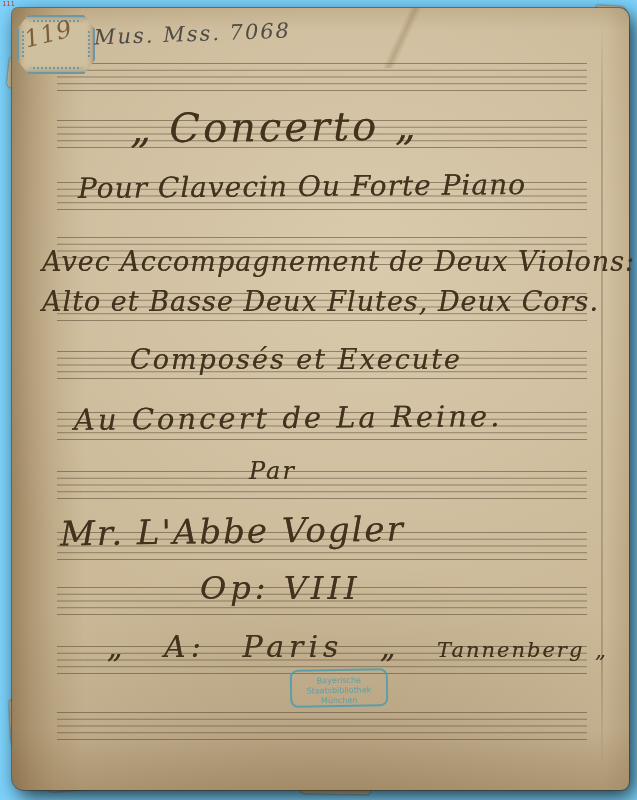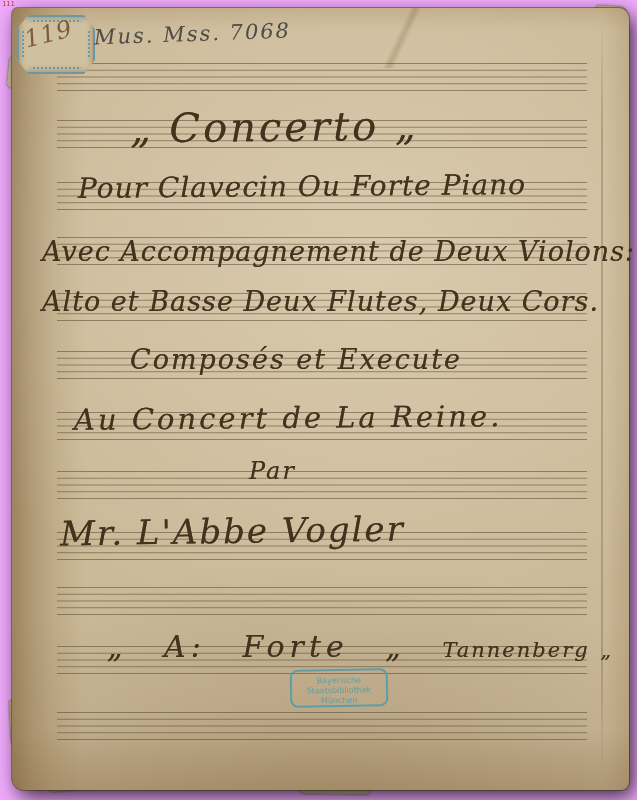--- a/index.html
+++ b/index.html
@@ -1,16 +1,16 @@
 <!DOCTYPE html>
 <html><head>
 <meta charset="utf-8">
 <style>
   html,body{margin:0;padding:0;background:#080604;}
-  .scene{position:relative;width:637px;height:800px;background:#f0abfc;overflow:hidden;
+  .scene{position:relative;width:637px;height:800px;background:#7dd3fc;overflow:hidden;
          font-family:"DejaVu Serif","Liberation Serif",serif;}
   
   .chip{position:absolute;background:#d9cbaa;border-radius:2px 6px 3px 5px;box-shadow:0 0 2px rgba(0,0,0,.6);}
   .chip.c1{left:22px;top:764px;width:34px;height:22px;transform:rotate(9deg);background:#dccfae;}
   .chip.c2{left:48px;top:776px;width:60px;height:14px;transform:rotate(-4deg);}
   .chip.c3{left:8px;top:58px;width:12px;height:30px;transform:rotate(6deg);background:#cfc09e;}
   .chip.c4{left:10px;top:700px;width:14px;height:46px;transform:rotate(-3deg);background:#c4b28d;}
   .chip.c5{left:596px;top:6px;width:30px;height:12px;transform:rotate(3deg);background:#c9b791;}
   .chip.c6{left:300px;top:782px;width:70px;height:12px;transform:rotate(1deg);background:#d2c3a0;}
 
@@ -47,21 +47,21 @@
   .label-number{position:absolute;left:12px;top:12px;font-size:24px;font-style:italic;
          color:#7d5e39;transform:rotate(-14deg);letter-spacing:1px;}
 
   .shelfmark{position:absolute;left:82px;top:14px;font-size:21px;font-style:italic;
          color:#4f4b45;letter-spacing:2px;transform:rotate(-2deg);white-space:nowrap;}
 
   .hw{position:absolute;font-style:italic;color:#43321e;white-space:nowrap;
       text-shadow:0 0 .6px rgba(67,50,30,.7);}
   .l1{top:96px;left:118px;font-size:40px;letter-spacing:3px;transform:rotate(-.6deg);}
   .l2{top:162px;left:66px;font-size:28px;letter-spacing:1px;transform:rotate(-.5deg);}
-  .l3{top:228px;left:30px;font-size:27px;letter-spacing:1px;}
+  .l3{top:238px;left:30px;font-size:27px;letter-spacing:1px;}
   .l4{top:278px;left:30px;font-size:27px;letter-spacing:1px;}
   .l5{top:336px;left:118px;font-size:27px;letter-spacing:2px;}
   .l6{top:393px;left:62px;font-size:29px;letter-spacing:3px;transform:rotate(-.5deg);}
   .l7{top:449px;left:237px;font-size:24px;letter-spacing:2px;}
   .l8{top:503px;left:48px;font-size:34px;letter-spacing:2px;transform:rotate(-.8deg);}
   .l9{top:561px;left:188px;font-size:32px;letter-spacing:4px;}
   .l10{top:621px;left:95px;font-size:30px;letter-spacing:5px;word-spacing:22px;}
   .l10 .maker{font-size:21px;letter-spacing:2px;word-spacing:2px;}
 
   .stamp{position:absolute;left:278px;top:661px;width:98px;height:38px;
@@ -108,22 +108,23 @@
     <div class="shelfmark">Mus. Mss. 7068</div>
 
     <div class="hw l1">„ Concerto „</div>
     <div class="hw l2">Pour Clavecin Ou Forte Piano</div>
     <div class="hw l3">Avec Accompagnement de Deux Violons:</div>
     <div class="hw l4">Alto et Basse Deux Flutes, Deux Cors.</div>
     <div class="hw l5">Composés et Execute</div>
     <div class="hw l6">Au Concert de La Reine.</div>
     <div class="hw l7">Par</div>
     <div class="hw l8">Mr. L'Abbe Vogler</div>
+    <div class="hw l9">Op: VIII</div>
     <div class="hw l10">
-      <span>„ A: Forte „</span>
+      <span>„ A: Paris „</span>
       <span class="maker">Tannenberg „</span>
     </div>
 
     <div class="stamp">
       <div>Bayerische</div>
       <div>Staatsbibliothek</div>
       <div>München</div>
     </div>
 
   </div>

